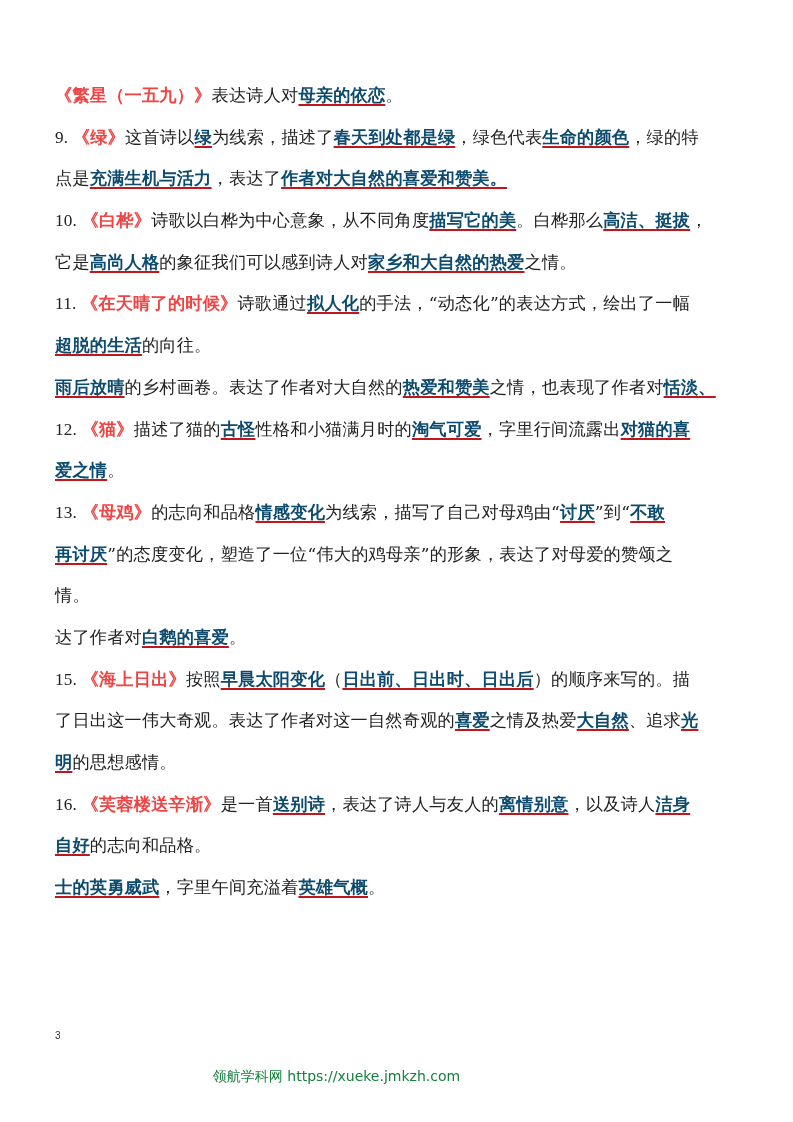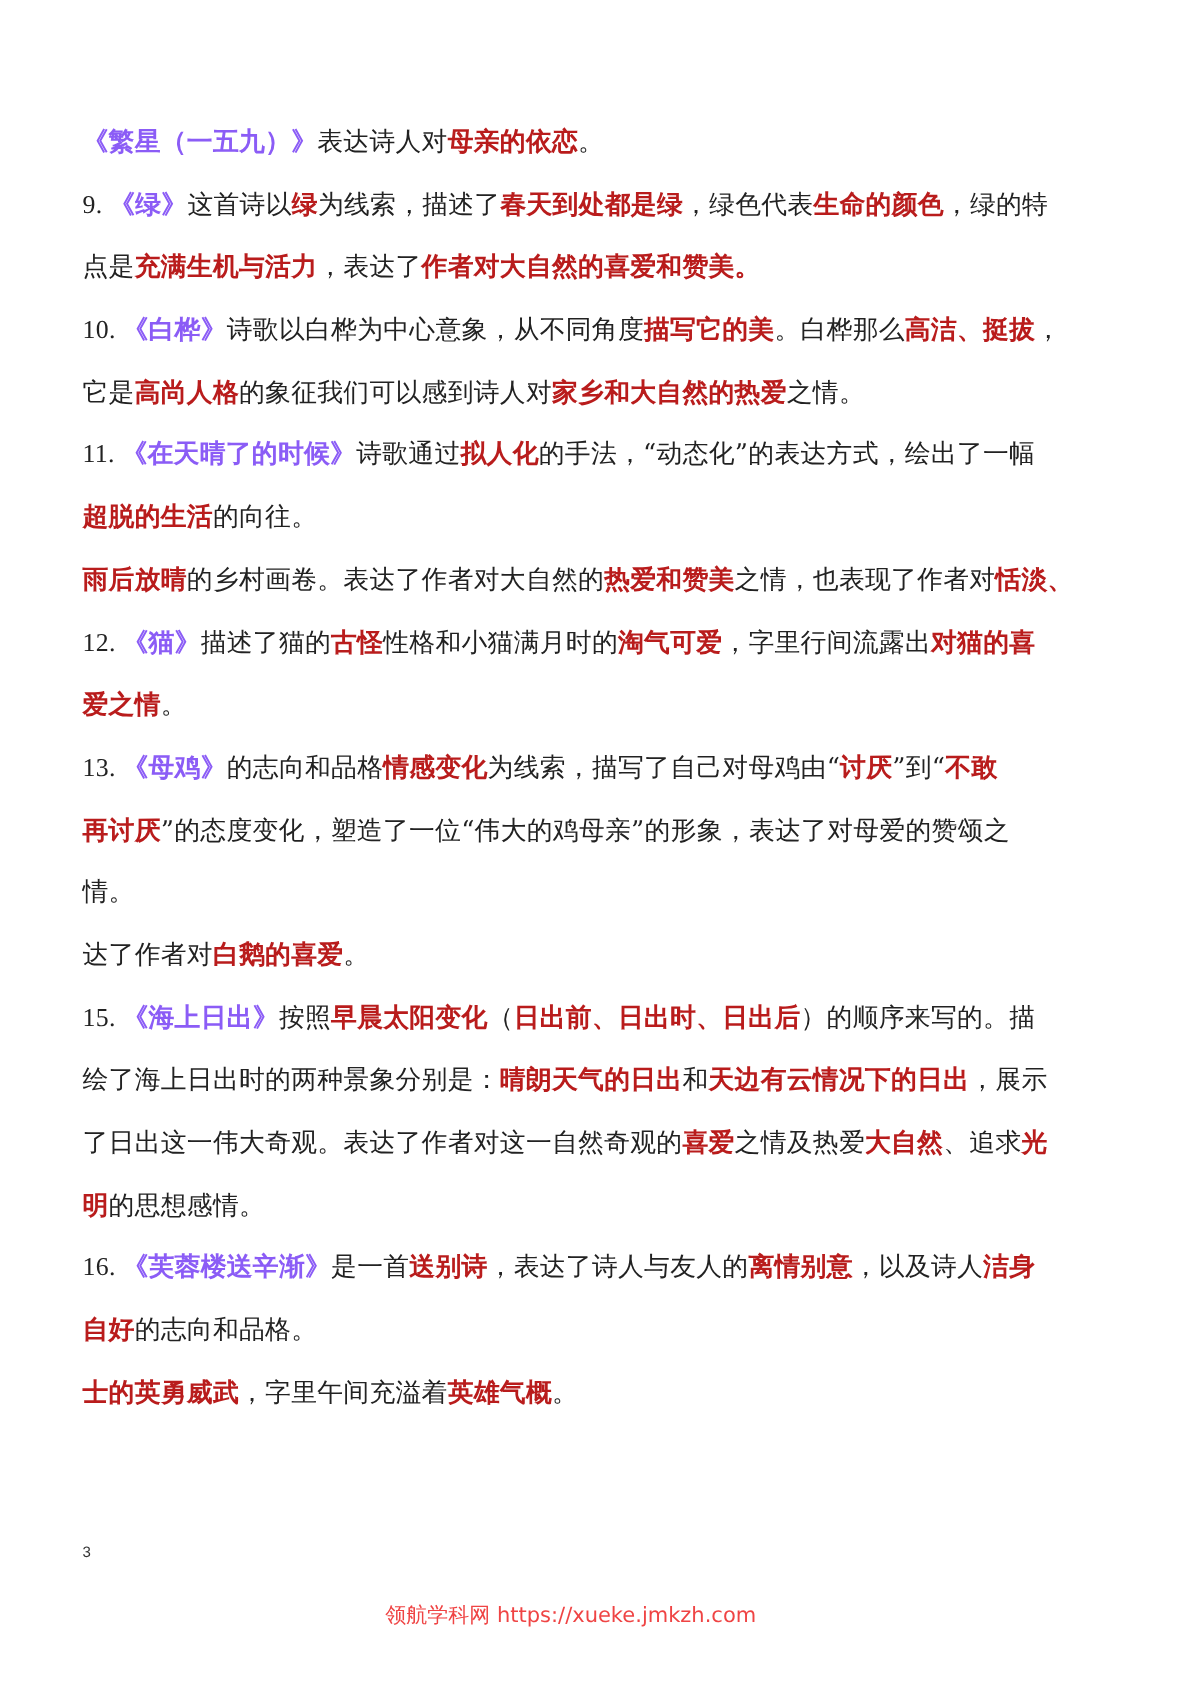--- a/index.html
+++ b/index.html
@@ -1,50 +1,49 @@
 <!DOCTYPE html>
 <html><head>
 <meta charset="utf-8">
 <style>
   html, body { margin: 0; padding: 0; background: #ffffff; }
   body { width: 793px; height: 1122px; position: relative; overflow: hidden;
          font-family: "DejaVu Serif", "Liberation Serif", serif; color: #222222; }
   .page { position: absolute; left: 55px; top: 78px; width: 686px; }
   .line { height: 41.7px; line-height: 34px; font-size: 17.2px; white-space: nowrap;
           letter-spacing: 0.2px; }
-  .title { font-weight: bold; font-family: Liberation Mono, monospace; color: #8b5cf6; }
-  .hl { color: #b91c1c; font-weight: bold; text-decoration-color: #c0161c;
+  .title { font-weight: bold; font-family: Liberation Sans, sans-serif; color: #ef4444; }
+  .hl { color: #0c4a6e; font-weight: bold; text-decoration: underline; text-decoration-color: #c0161c;
         text-underline-offset: 3px; text-decoration-thickness: 1.5px;
         font-family: "DejaVu Sans", "Liberation Sans", sans-serif; }
   .num { font-family: "Liberation Serif", serif; }
   .pagenum { position: absolute; left: 55px; top: 1030px; font-size: 10px;
              font-family: "Liberation Sans", sans-serif; color: #333; }
   .footer { position: absolute; left: 0; width: 673px; top: 1068px; text-align: center;
-            font-size: 14px; color: #ef4444; font-family: "DejaVu Sans", sans-serif; padding-left: 44px; }
+            font-size: 14px; color: #15803d; font-family: "DejaVu Sans", sans-serif; }
 </style>
 </head>
 <body>
 
 <div class="page" id="doc">
     <div class="line"><span class="title">《繁星（一五九）》</span><span>表达诗人对</span><span class="hl">母亲的依恋</span><span>。</span></div>
     <div class="line"><span class="num">9. </span><span class="title">《绿》</span><span>这首诗以</span><span class="hl">绿</span><span>为线索，描述了</span><span class="hl">春天到处都是绿</span><span>，绿色代表</span><span class="hl">生命的颜色</span><span>，绿的特</span></div>
     <div class="line"><span>点是</span><span class="hl">充满生机与活力</span><span>，表达了</span><span class="hl">作者对大自然的喜爱和赞美。</span></div>
     <div class="line"><span class="num">10. </span><span class="title">《白桦》</span><span>诗歌以白桦为中心意象，从不同角度</span><span class="hl">描写它的美</span><span>。白桦那么</span><span class="hl">高洁、挺拔</span><span>，</span></div>
     <div class="line"><span>它是</span><span class="hl">高尚人格</span><span>的象征我们可以感到诗人对</span><span class="hl">家乡和大自然的热爱</span><span>之情。</span></div>
     <div class="line"><span class="num">11. </span><span class="title">《在天晴了的时候》</span><span>诗歌通过</span><span class="hl">拟人化</span><span>的手法，“动态化”的表达方式，绘出了一幅</span></div>
     <div class="line"><span class="hl">超脱的生活</span><span>的向往。</span></div>
     <div class="line"><span class="hl">雨后放晴</span><span>的乡村画卷。表达了作者对大自然的</span><span class="hl">热爱和赞美</span><span>之情，也表现了作者对</span><span class="hl">恬淡、</span></div>
     <div class="line"><span class="num">12. </span><span class="title">《猫》</span><span>描述了猫的</span><span class="hl">古怪</span><span>性格和小猫满月时的</span><span class="hl">淘气可爱</span><span>，字里行间流露出</span><span class="hl">对猫的喜</span></div>
     <div class="line"><span class="hl">爱之情</span><span>。</span></div>
     <div class="line"><span class="num">13. </span><span class="title">《母鸡》</span><span>的志向和品格</span><span class="hl">情感变化</span><span>为线索，描写了自己对母鸡由“</span><span class="hl">讨厌</span><span>”到“</span><span class="hl">不敢</span></div>
     <div class="line"><span class="hl">再讨厌</span><span>”的态度变化，塑造了一位“伟大的鸡母亲”的形象，表达了对母爱的赞颂之</span></div>
     <div class="line"><span>情。</span></div>
     <div class="line"><span>达了作者对</span><span class="hl">白鹅的喜爱</span><span>。</span></div>
     <div class="line"><span class="num">15. </span><span class="title">《海上日出》</span><span>按照</span><span class="hl">早晨太阳变化</span><span>（</span><span class="hl">日出前、日出时、日出后</span><span>）的顺序来写的。描</span></div>
-    <div class="line"><span>绘了海上日出时的两种景象分别是：</span><span class="hl">晴朗天气的日出</span><span>和</span><span class="hl">天边有云情况下的日出</span><span>，展示</span></div>
     <div class="line"><span>了日出这一伟大奇观。表达了作者对这一自然奇观的</span><span class="hl">喜爱</span><span>之情及热爱</span><span class="hl">大自然</span><span>、追求</span><span class="hl">光</span></div>
     <div class="line"><span class="hl">明</span><span>的思想感情。</span></div>
     <div class="line"><span class="num">16. </span><span class="title">《芙蓉楼送辛渐》</span><span>是一首</span><span class="hl">送别诗</span><span>，表达了诗人与友人的</span><span class="hl">离情别意</span><span>，以及诗人</span><span class="hl">洁身</span></div>
     <div class="line"><span class="hl">自好</span><span>的志向和品格。</span></div>
     <div class="line"><span class="hl">士的英勇威武</span><span>，字里午间充溢着</span><span class="hl">英雄气概</span><span>。</span></div>
   </div>
 <div class="pagenum">3</div>
 <div class="footer">领航学科网 https://xueke.jmkzh.com</div>
 
 </body></html>

